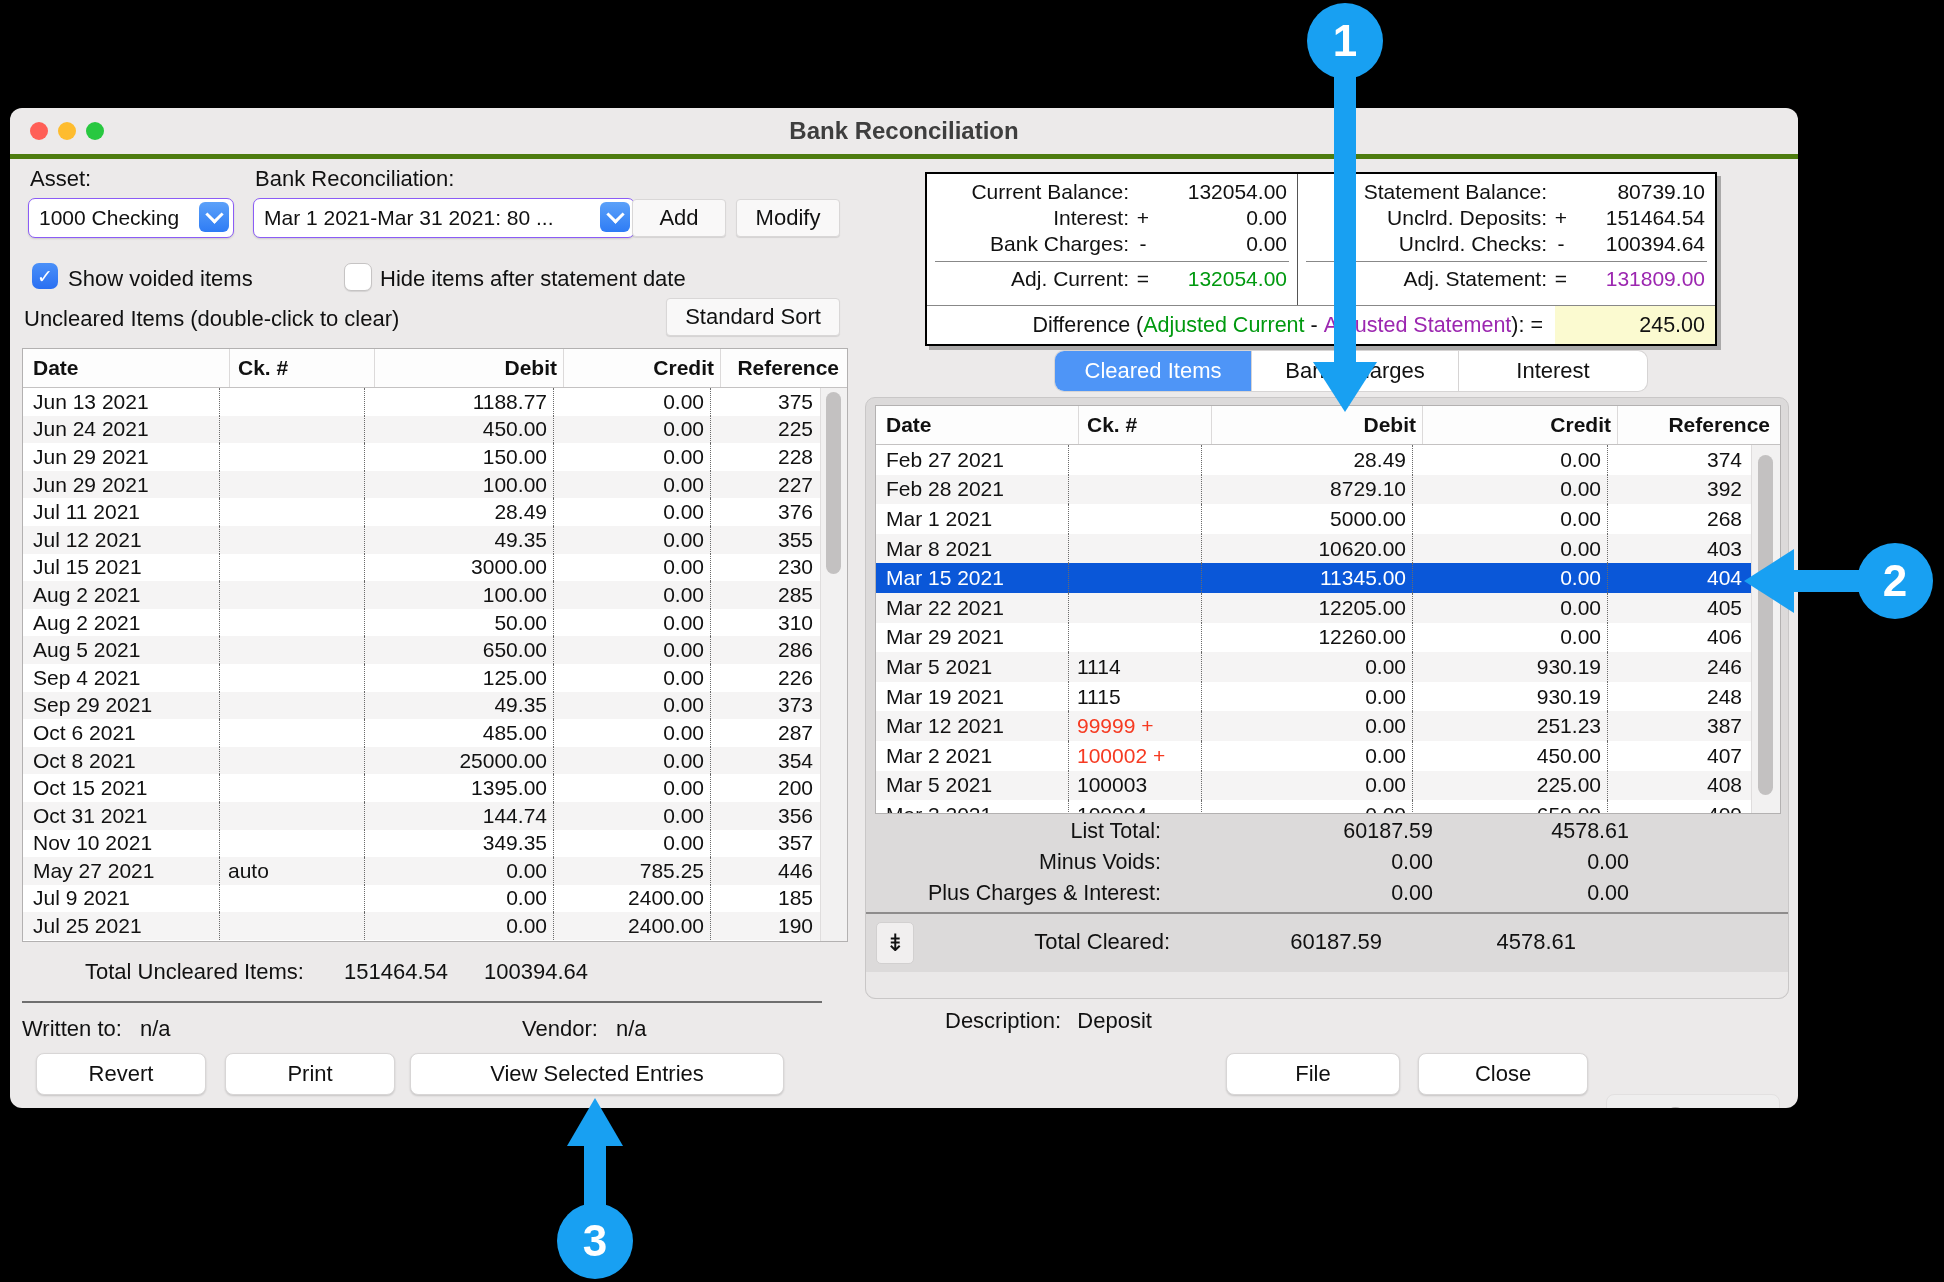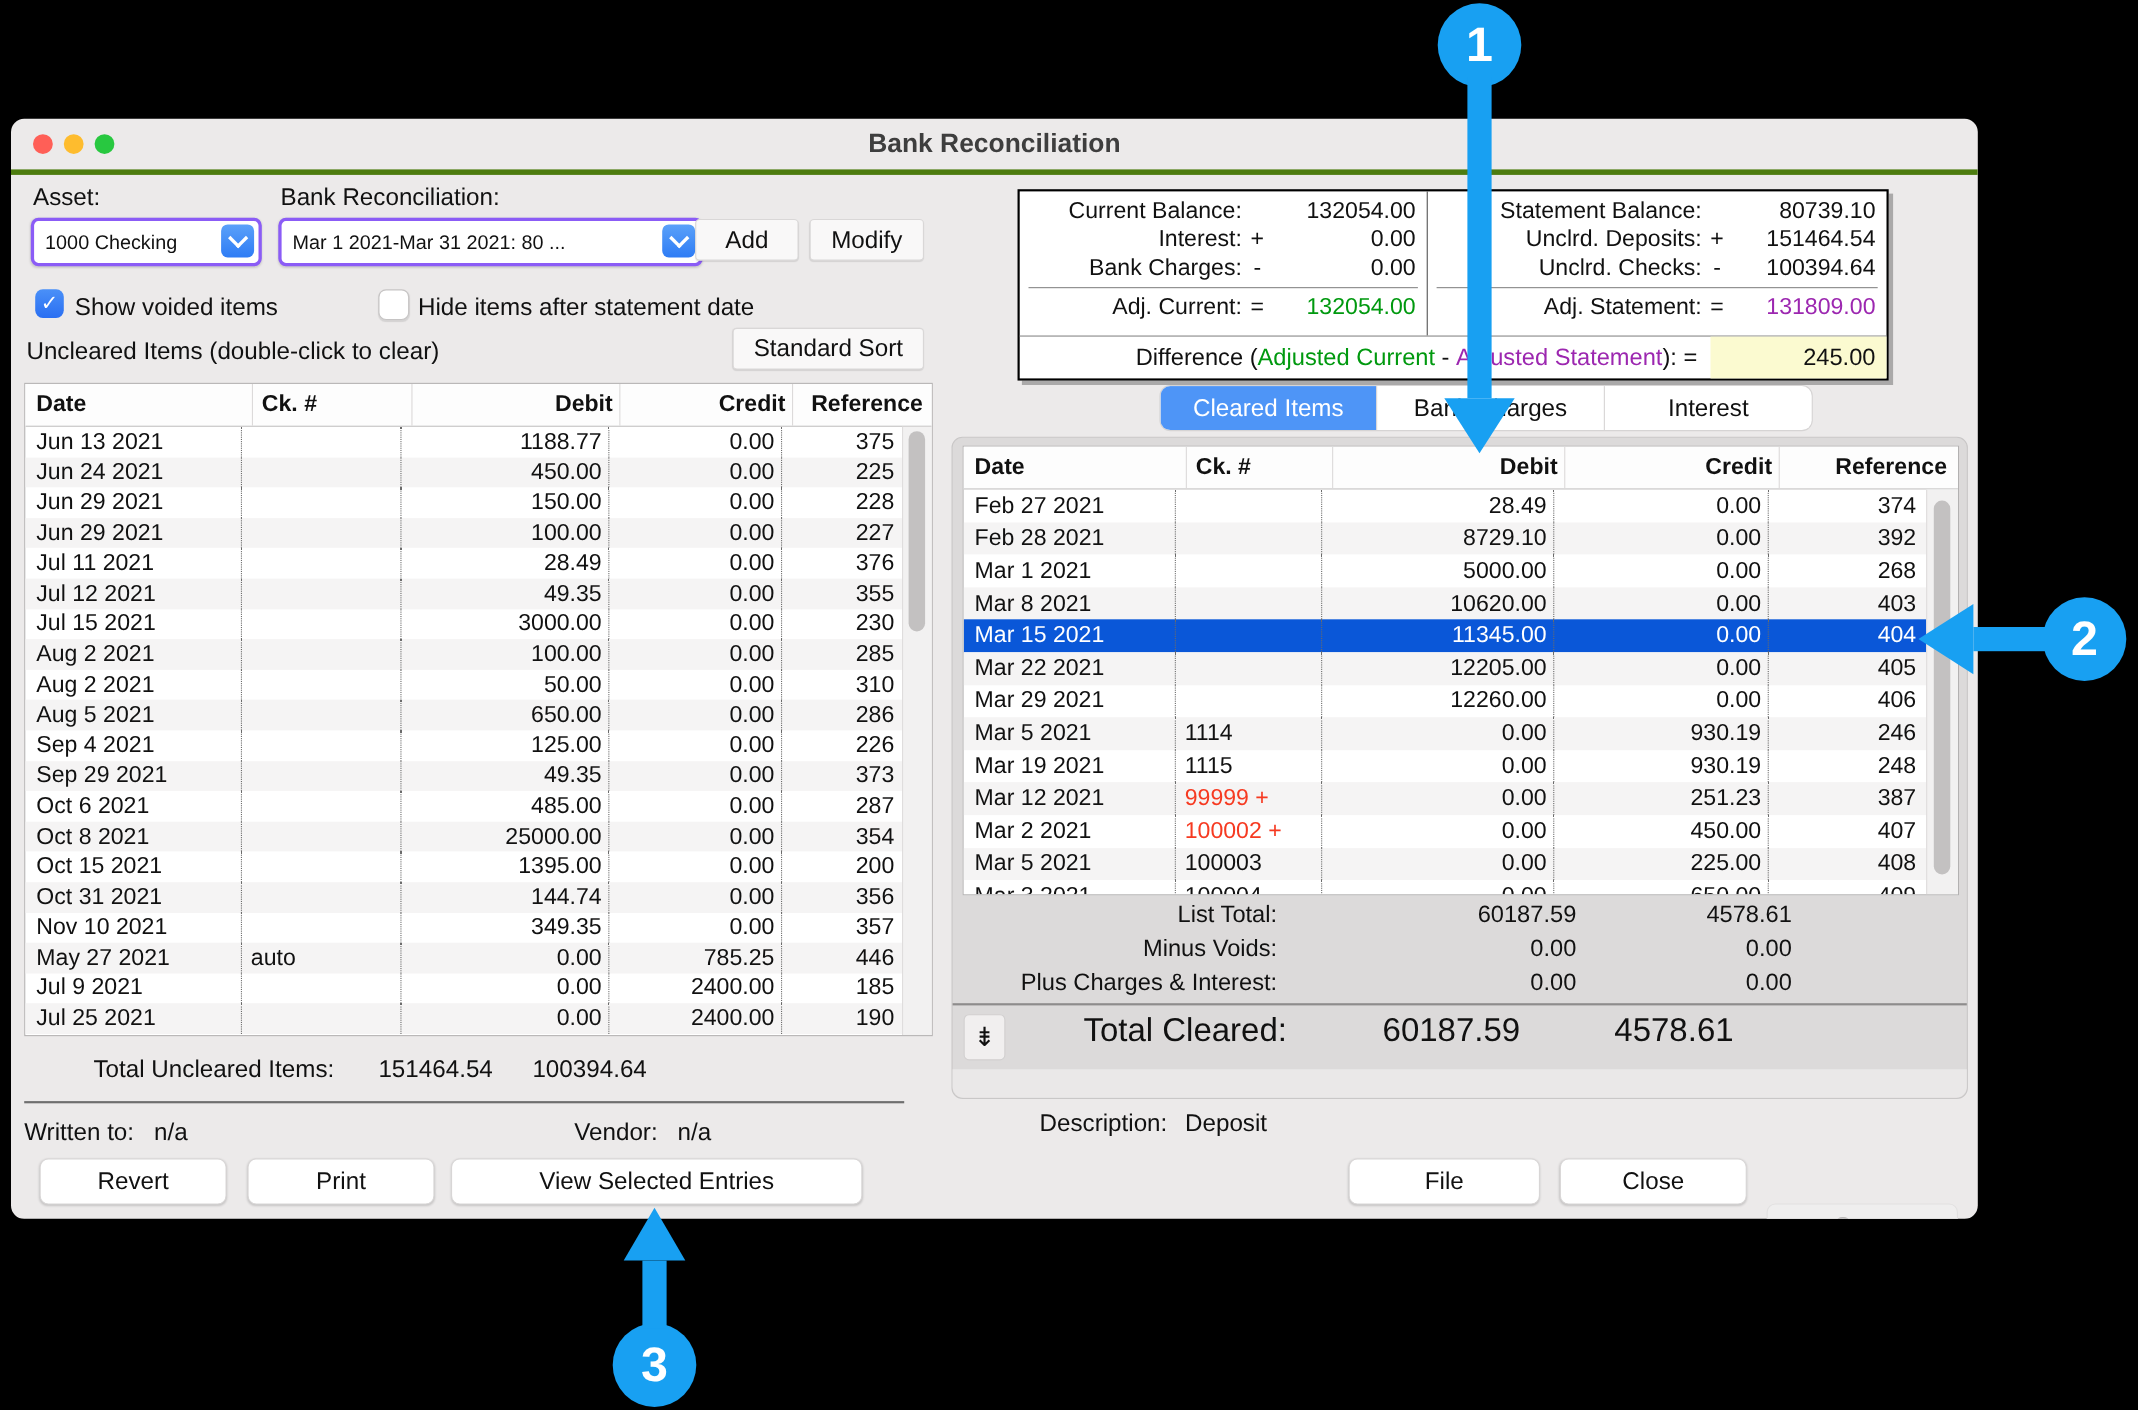--- a/index.html
+++ b/index.html
@@ -13,22 +13,22 @@
   .titlebar{position:absolute;left:0;top:0;right:0;height:46px;border-bottom:5px solid #4d7c0f;}
   .t-light{position:absolute;top:14px;width:18px;height:18px;border-radius:50%;}
   .t-red{left:20px;background:#ff5f57;}
   .t-yellow{left:48px;background:#febc2e;}
   .t-green{left:76px;background:#28c840;}
   .title{text-align:center;line-height:46px;font-weight:bold;font-size:24px;color:#3e3e3e;}
 
   .lbl{position:absolute;font-size:22px;}
 
   
-  .select{position:absolute;height:38px;background:#fff;border:3px solid #8b5cf6;border-radius:7px;
-          box-shadow:0 1px 2px rgba(0,0,0,.14);display:flex;align-items:center;font-size:18px;
+  .select{position:absolute;height:38px;background:#fff;border:1px solid #8b5cf6;border-radius:7px;
+          box-shadow:0 1px 2px rgba(0,0,0,.14);display:flex;align-items:center;font-size:21px;
           padding-left:10px;white-space:nowrap;overflow:hidden;}
   .chev-btn{position:absolute;right:4px;top:3px;width:30px;height:30px;border-radius:6px;
             background:linear-gradient(#5ba1f9,#2e7cf5);display:flex;align-items:center;justify-content:center;}
   .chev{width:10px;height:10px;border-left:3px solid #fff;border-bottom:3px solid #fff;
         transform:rotate(-45deg);margin-top:-5px;}
   .sel-asset{left:18px;top:90px;width:194px;}
   .sel-recon{left:243px;top:90px;width:370px;}
   .sel-text{padding-right:40px;overflow:hidden;white-space:nowrap;}
 
   
@@ -129,21 +129,21 @@
 
   .r-totals{position:absolute;left:9px;top:418px;width:904px;font-size:21.5px;}
   .r-trow{display:flex;height:31px;align-items:center;}
   .rt-label{flex:1;text-align:right;}
   .rt-debit{width:272px;text-align:right;}
   .rt-credit{width:196px;text-align:right;}
   .rt-pad{width:150px;}
   .r-div{position:absolute;left:0;top:514px;width:100%;height:2px;background:#8e8c8c;}
   .jump-btn{position:absolute;left:10px;top:524px;width:36px;height:40px;background:#f1efef;
             border:1px solid #d2d0d0;border-radius:5px;font-size:24px;display:flex;align-items:center;justify-content:center;}
-  .tc-row{position:absolute;left:0;top:522px;width:100%;height:44px;display:flex;font-size:30px;}
+  .tc-row{position:absolute;left:0;top:522px;width:100%;height:44px;display:flex;align-items:center;font-size:22px;}
   .tc-label{flex:1;text-align:right;}
   .tc-debit{width:212px;text-align:right;}
   .tc-credit{width:194px;text-align:right;}
   .tc-pad{width:212px;}
   .panel-foot{position:absolute;left:0;bottom:0;width:100%;height:26px;background:#eae8e8;border-radius:0 0 10px 10px;}
   .ann-circle{position:absolute;width:76px;height:76px;border-radius:50%;background:var(--annotation,#18a0f2);
               color:#fff;font-size:44px;font-weight:bold;display:flex;align-items:center;justify-content:center;z-index:10;}
   .stem{position:absolute;background:var(--annotation,#18a0f2);z-index:10;}
   .tri{position:absolute;width:0;height:0;z-index:10;}
   .s1{left:1334px;top:70px;width:22px;height:292px;}

